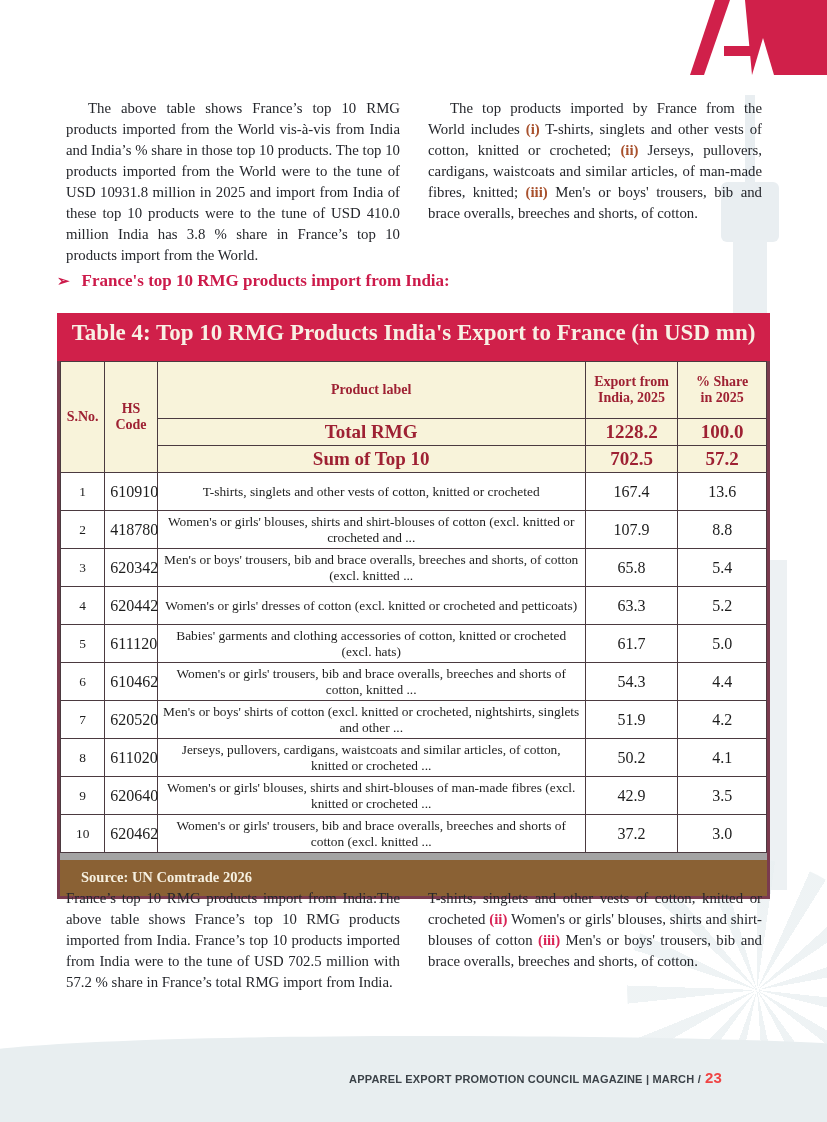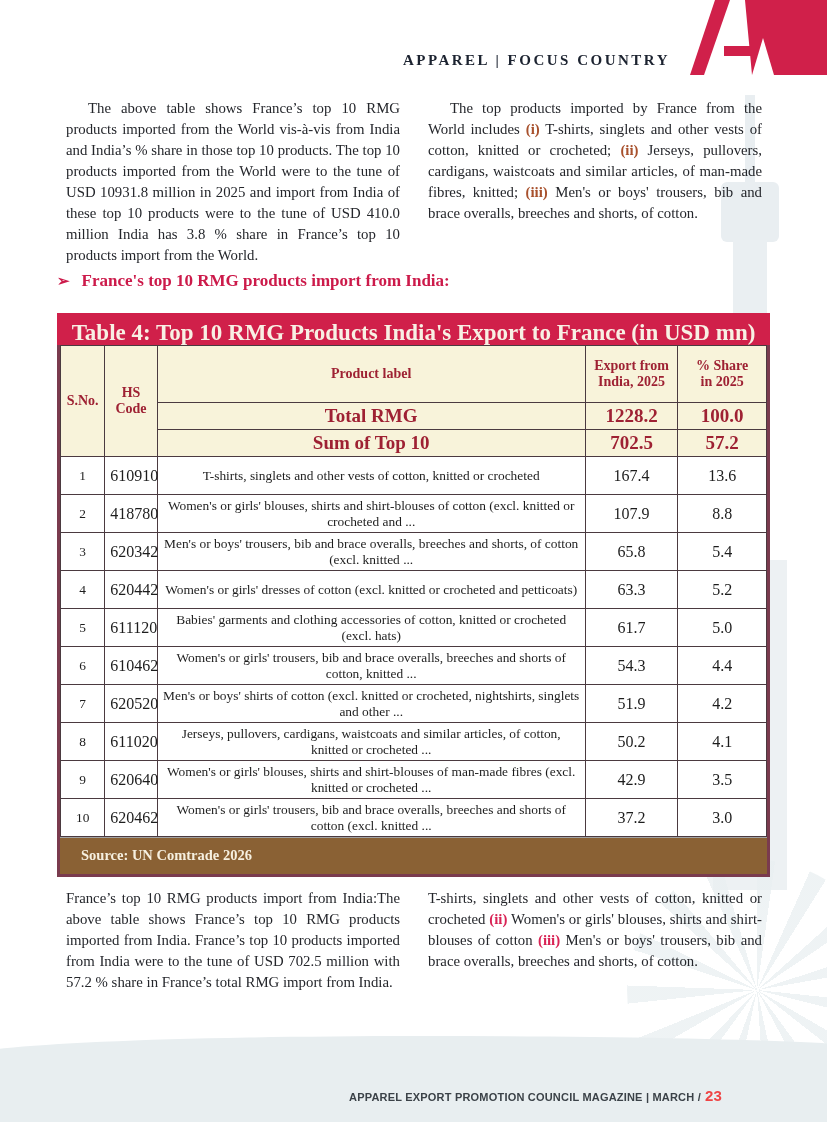--- a/index.html
+++ b/index.html
@@ -28,53 +28,52 @@
   .col p.indent{text-indent:22px;}
   .intro .hl{color:#a8512d;font-weight:bold;}
   .below .hl{color:#d92355;font-weight:bold;}
   
   .section-head{position:absolute;top:271px;left:57px;color:#cc1a4a;font-weight:bold;
                 font-size:17px;display:flex;align-items:center;gap:12px;}
   .section-head .arrow{font-size:15px;}
   
   .table-block{position:absolute;top:313px;left:57px;width:713px;}
   .table-title{background:#d0204a;color:#f8f0e4;font-weight:bold;font-size:23px;
-               text-align:center;height:32px;line-height:40px;}
+               text-align:center;height:48px;line-height:40px;}
   .table-wrap{border:3px solid #7a3b4e;border-top:none;background:#fff;}
   table{width:100%;border-collapse:collapse;table-layout:fixed;}
   td{border:1px solid #4b3a40;text-align:center;vertical-align:middle;padding:2px 5px;
      font-size:13.4px;}
   col.c-sno{width:44px;} col.c-hs{width:52px;} col.c-label{width:425px;}
   col.c-exp{width:92px;} col.c-share{width:88px;}
   tr.hdr td{background:#f8f3da;color:#9e2133;font-weight:bold;}
   tr.hdr-main td{height:52px;font-size:14px;}
   tr.hdr-sum td{height:20px;font-size:19px;}
   tr.body-row td{height:33px;color:#1d1d1d;background:#fff;}
   td.num{font-size:16px;}
   .source-bar{background:#8a6134;color:#f6f0e0;font-weight:bold;font-size:14.5px;
-              padding:9px 0 10px 21px;border-top:1px solid #a3a3a3;}
-  
-  .folio{position:absolute;bottom:18px;right:105px;font-family:"Liberation Sans", sans-serif;
+              padding:9px 0 10px 21px;border-top:7px solid #a3a3a3;}
+  
+  .folio{position:absolute;bottom:36px;right:105px;font-family:"Liberation Sans", sans-serif;
          font-weight:bold;color:#3b4248;font-size:11px;letter-spacing:.2px;
          display:flex;align-items:baseline;gap:4px;margin-top:14px;}
   .folio .pagenum{font-size:15px;color:#ef4444;}
 </style>
 </head>
 <body>
 
 <div class="page">
 
   <div class="deco tower-mast"></div>
   <div class="deco tower-head"></div>
   <div class="deco tower-shaft"></div>
   <div class="deco tower-base"></div>
   <div class="deco wheel"></div>
   <div class="deco footer-band"></div>
 
-  <div class="masthead">APPAREL | FOCUS COUNTRY</div>
   <svg class="logo" viewBox="0 0 137 75" xmlns="http://www.w3.org/2000/svg">
     <polygon points="25,0 40,0 14,75 0,75" fill="#d0204a"></polygon>
     <polygon points="55,0 137,0 137,75 62,75" fill="#d0204a"></polygon>
     <polygon points="62,75 84,75 73,38" fill="#ffffff"></polygon>
     <rect x="34" y="46" width="30" height="10" fill="#d0204a"></rect>
   </svg>
 
   <div class="cols intro">
     <div class="col">
       <p class="indent">The above table shows France’s top 10 RMG products imported from the World vis-à-vis from India and India’s % share in those top 10 products. The top 10 products imported from the World were to the tune of USD 10931.8 million in 2025 and import from India of these top 10 products were to the tune of USD 410.0 million India has 3.8 % share in France’s top 10 products import from the World.</p>

